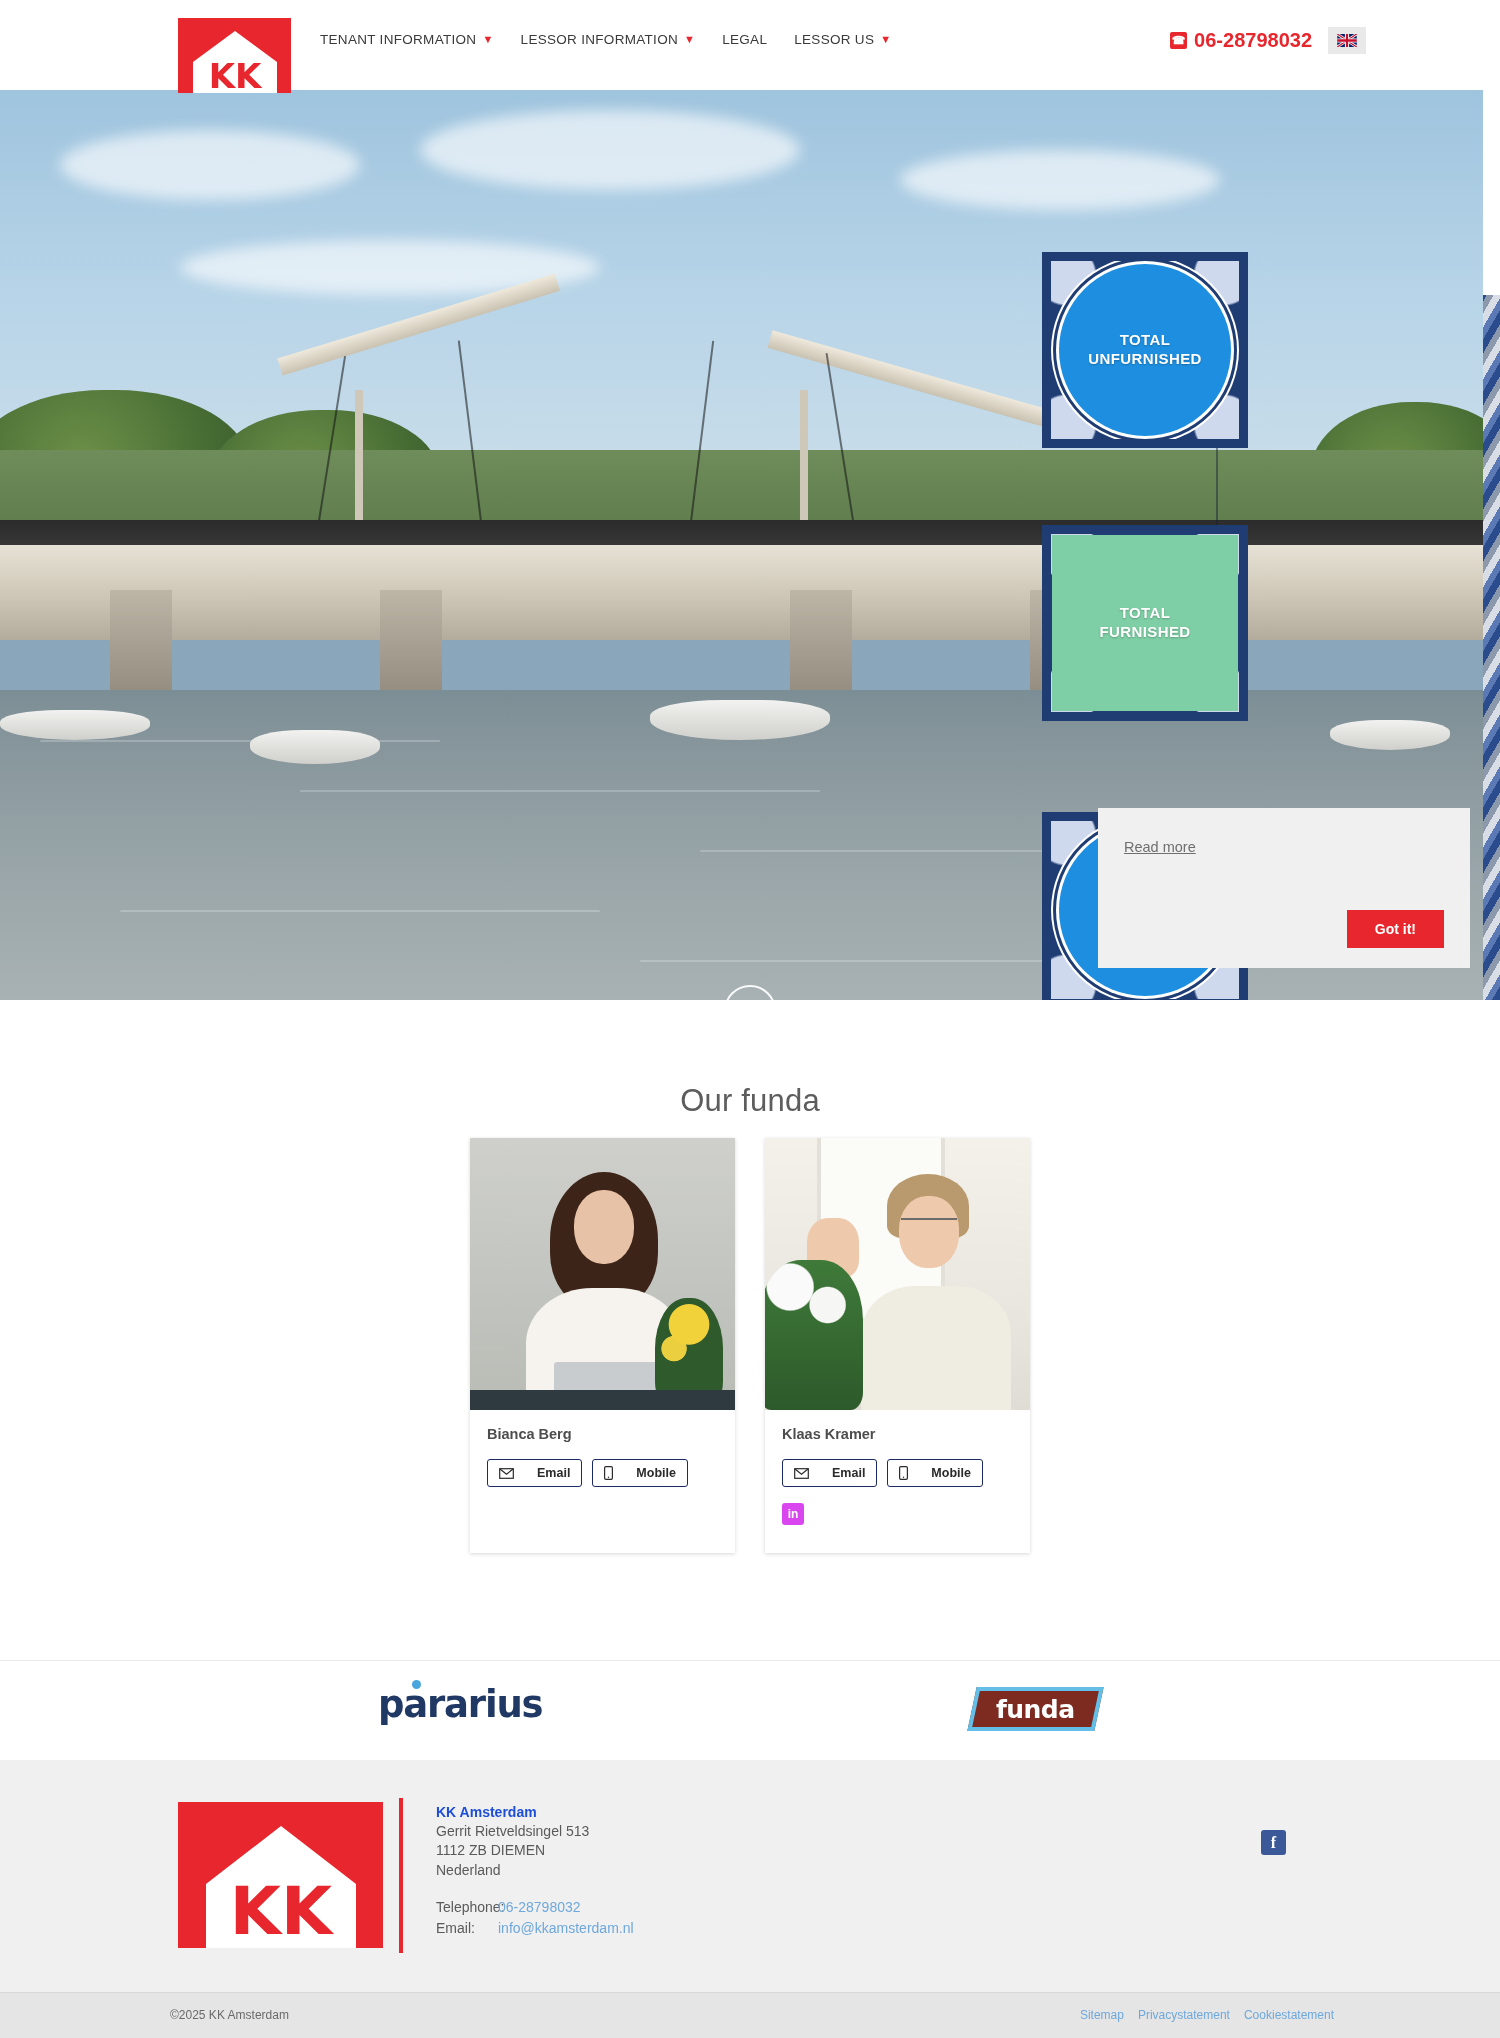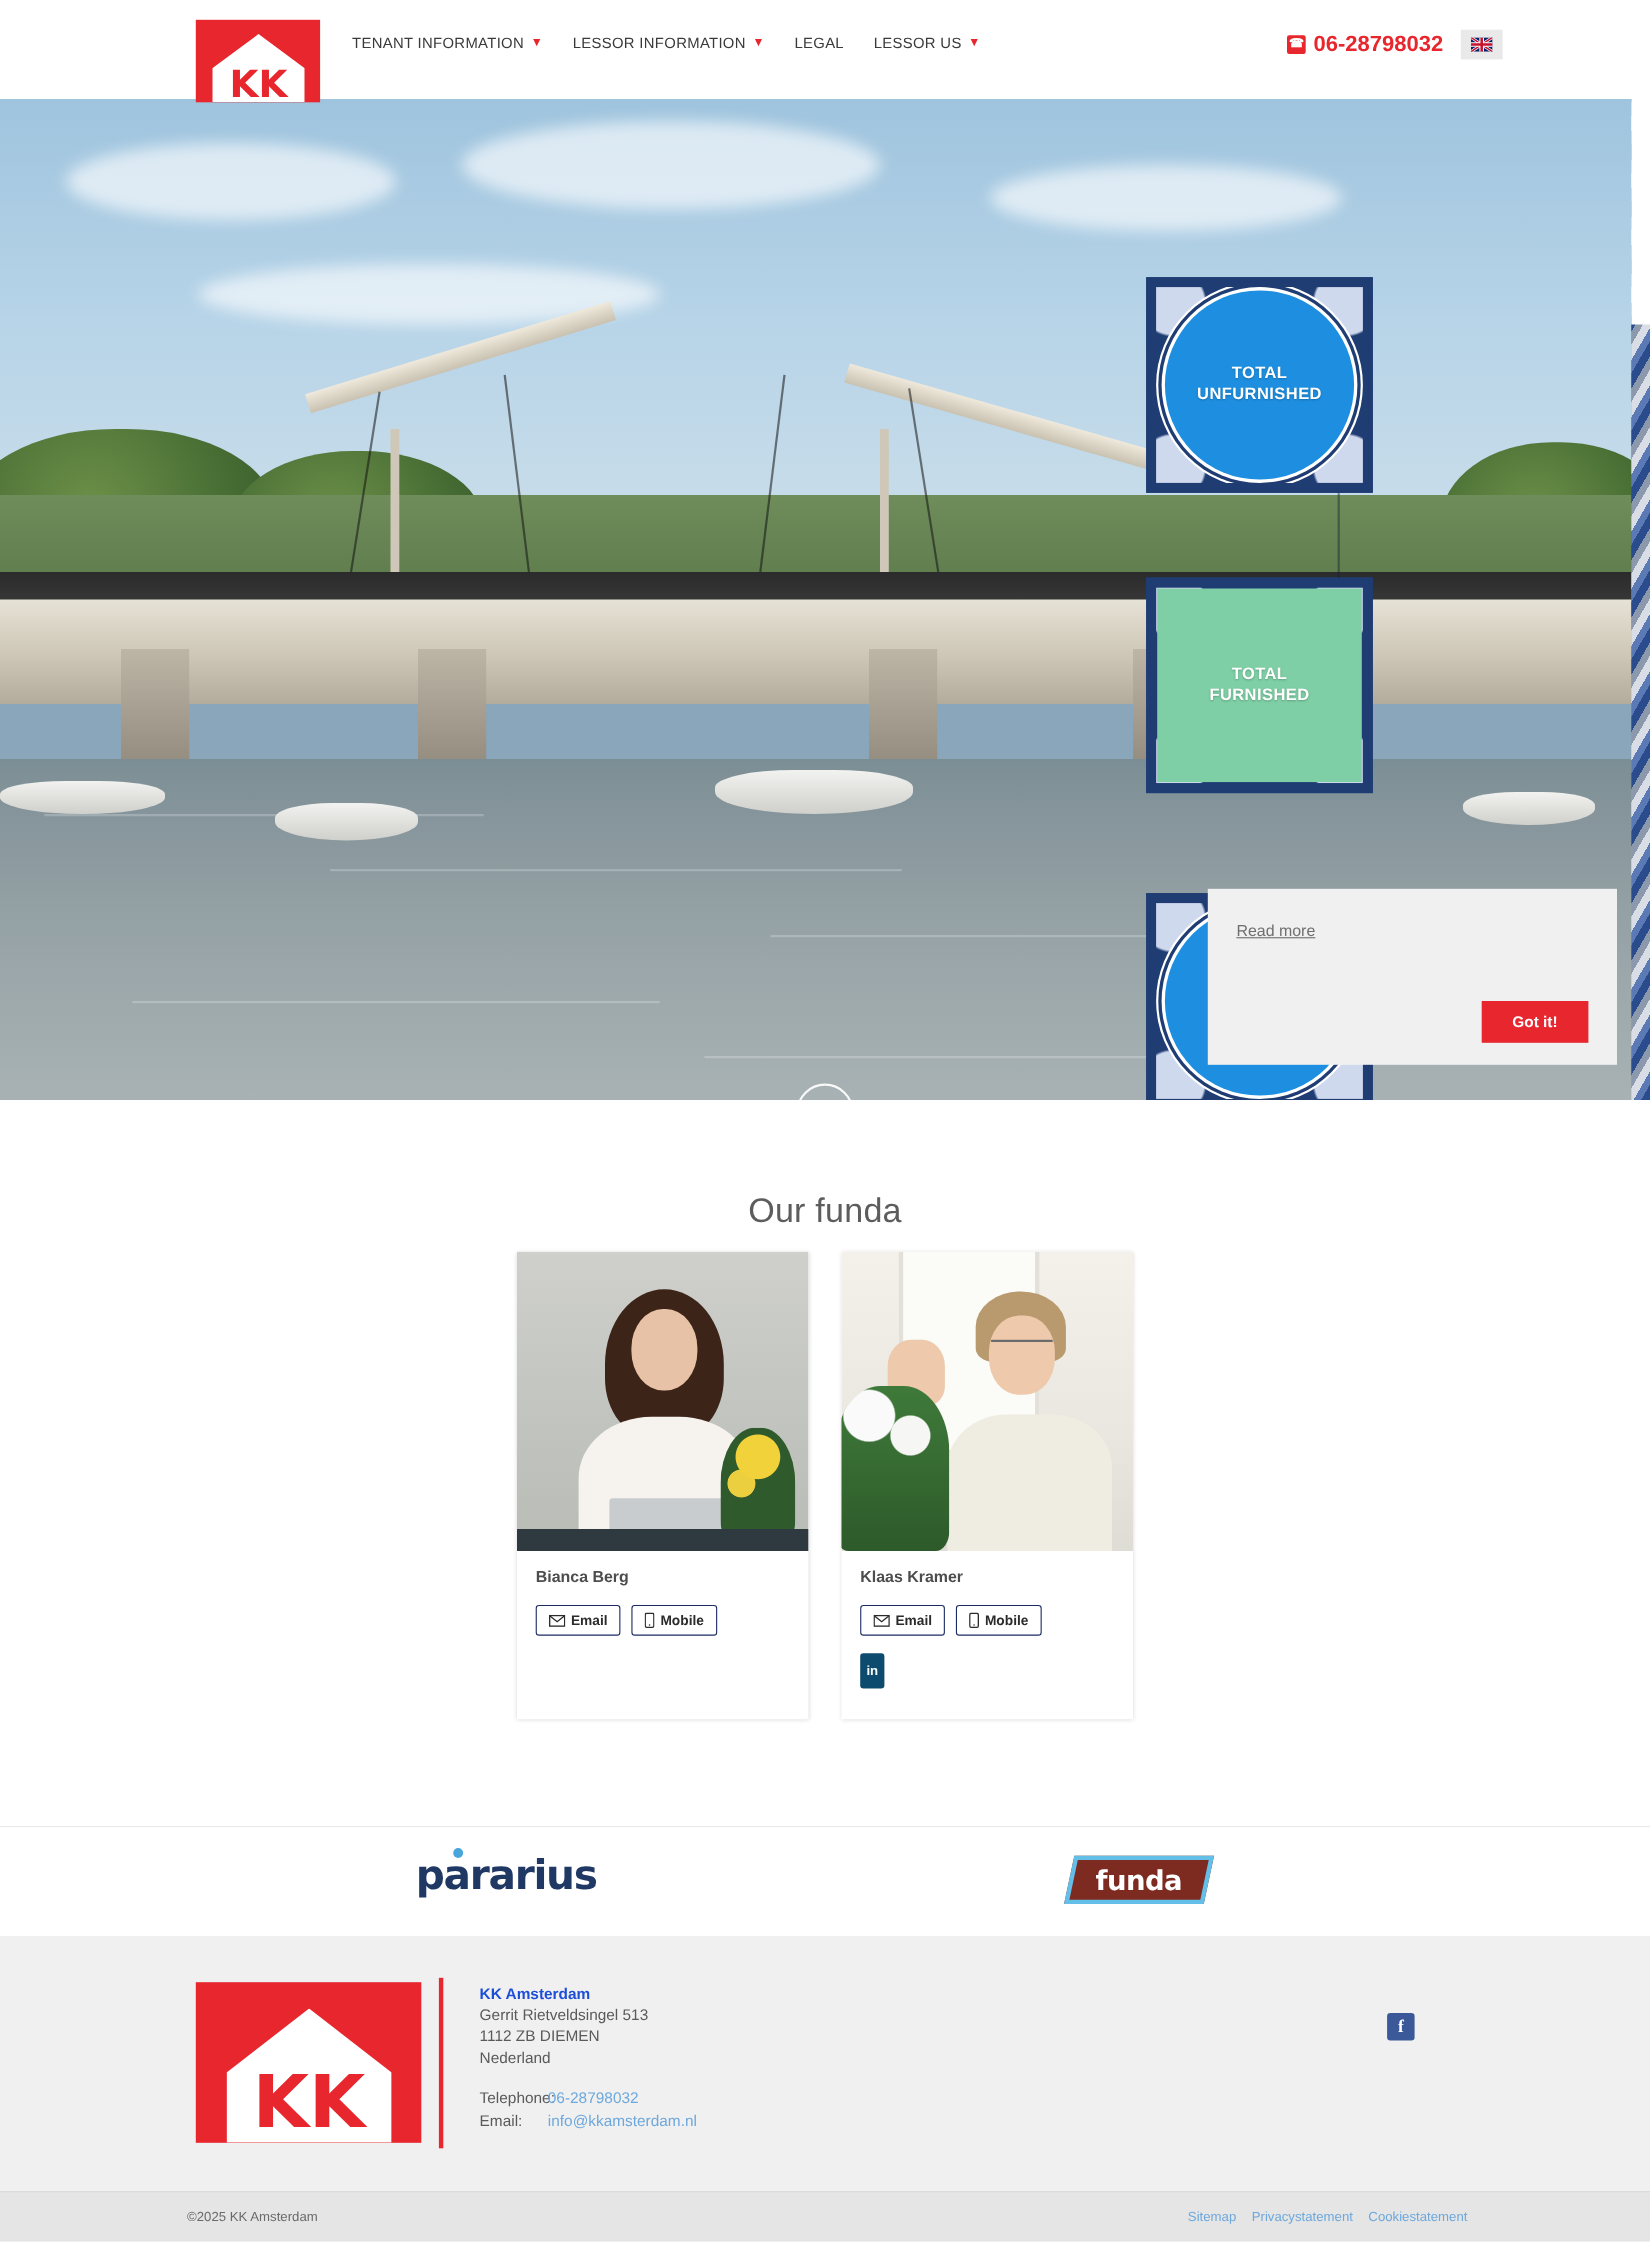--- a/index.html
+++ b/index.html
@@ -219,25 +219,25 @@
   }
   .card-photo { width:265px; height:272px; overflow:hidden; position:relative; }
   .card-body { padding:16px 17px 28px 17px; }
   .card-name {
     font-size:14.5px; font-weight:bold; color:#4d4d4d; margin:0 0 17px 0;
   }
   .btn-row { display:flex; gap:10px; }
   .cbtn {
     border:1.6px solid #1b2a63; color:#2b2b2b; background:#fff;
     font-size:12.5px; font-weight:bold; padding:6px 11px;
-    display:flex; align-items:center; gap:5px; cursor:pointer; border-radius:3px;
+    display:flex; align-items:center; gap:23px; cursor:pointer; border-radius:3px;
     font-family:"Liberation Sans", sans-serif; white-space:nowrap;
   }
   .li-badge {
-    margin-top:16px; width:22px; height:32px; background:#0c4a6e;
+    margin-top:16px; width:22px; height:22px; background:#d946ef;
     color:#fff; font-size:12px; font-weight:bold; border-radius:3px;
     display:flex; align-items:center; justify-content:center; cursor:pointer;
     font-family:"Liberation Sans", sans-serif;
   }
 
   
   .ph { position:absolute; inset:0; }
   .p1 { background:linear-gradient(#cfd0cb 0%, #c2c4bf 55%, #b9bbb5 100%); }
   .p1-hair { position:absolute; left:80px; top:34px; width:108px; height:136px; background:#3c2418; border-radius:52% 52% 42% 42%; }
   .p1-face { position:absolute; left:104px; top:52px; width:60px; height:74px; background:#e8c2a6; border-radius:48%; }

